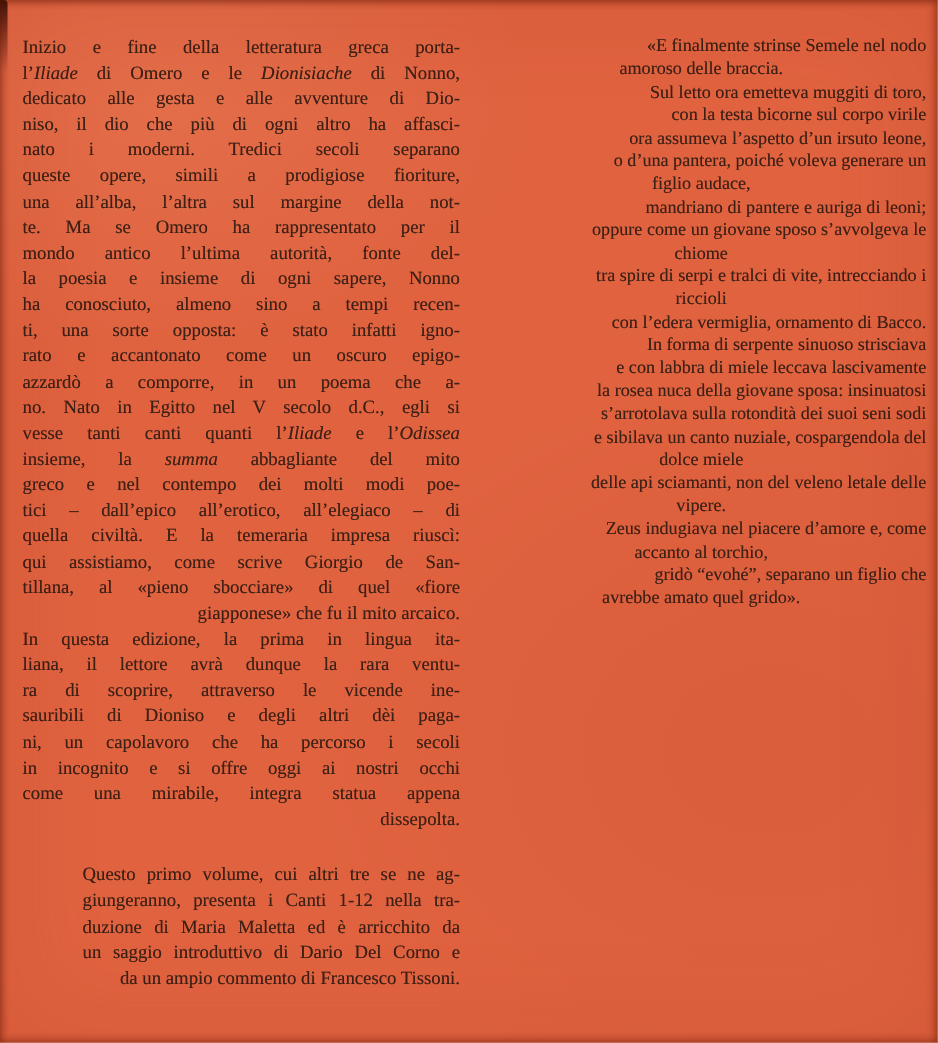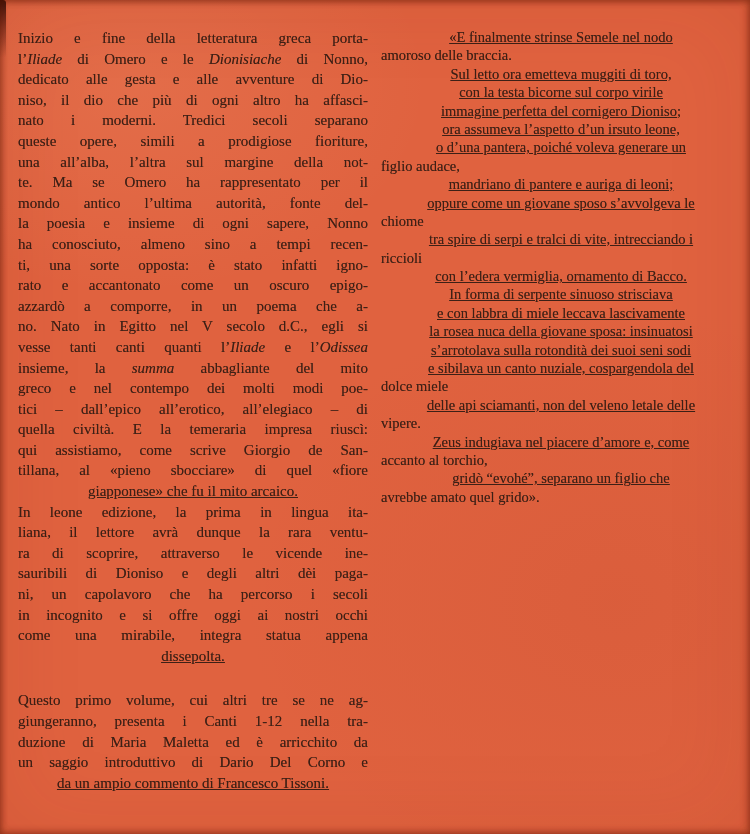--- a/index.html
+++ b/index.html
@@ -39,31 +39,31 @@
   }
   .col { position: absolute; }
   .col-left {
     left: 18px; top: 28px; width: 350px;
     font-size: 15px; line-height: 20.6px;
   }
   .col-right {
     left: 381px; top: 28px; width: 360px;
     font-size: 14.5px; line-height: 18.4px;
   }
-  .block-note { margin-top: 24px; }
+  .block-note { margin-top: 24px; margin-left: 48px; }
   .line {
     height: 1em;
     height: inherit;
     text-shadow: 0 0 0.4px rgba(61,32,22,0.55);
   }
   .col-left .line  { height: 20.6px; overflow: hidden; }
   .col-right .line { height: 18.4px; overflow: hidden; }
   .line.justify { text-align: justify; text-align-last: justify; -moz-text-align-last: justify; }
-  .line.left    { text-align: center;  white-space: nowrap; text-decoration: underline; }
-  .line.right   { text-align: left; white-space: nowrap; }
+  .line.left    { text-align: right;  white-space: nowrap; }
+  .line.right   { text-align: center; white-space: nowrap; }
   .line i { font-style: italic; }
 </style>
 </head>
 <body>
 
 <div class="page" style="color: rgb(61, 32, 22);">
   <div class="corner-mark"></div>
 
   <div class="col col-left">
     <div class="block block-main">
@@ -83,21 +83,21 @@
         <div class="line justify">azzardò a comporre, in un poema che a-</div>
         <div class="line justify">no. Nato in Egitto nel V secolo d.C., egli si</div>
         <div class="line justify">vesse tanti canti quanti l’<i>Iliade</i> e l’<i>Odissea</i></div>
         <div class="line justify">insieme, la <i>summa</i> abbagliante del mito</div>
         <div class="line justify">greco e nel contempo dei molti modi poe-</div>
         <div class="line justify">tici – dall’epico all’erotico, all’elegiaco – di</div>
         <div class="line justify">quella civiltà. E la temeraria impresa riuscì:</div>
         <div class="line justify">qui assistiamo, come scrive Giorgio de San-</div>
         <div class="line justify">tillana, al «pieno sbocciare» di quel «fiore</div>
         <div class="line left">giapponese» che fu il mito arcaico.</div>
-        <div class="line justify">In leone edizione, la prima in lingua ita-</div>
+        <div class="line justify">In questa edizione, la prima in lingua ita-</div>
         <div class="line justify">liana, il lettore avrà dunque la rara ventu-</div>
         <div class="line justify">ra di scoprire, attraverso le vicende ine-</div>
         <div class="line justify">sauribili di Dioniso e degli altri dèi paga-</div>
         <div class="line justify">ni, un capolavoro che ha percorso i secoli</div>
         <div class="line justify">in incognito e si offre oggi ai nostri occhi</div>
         <div class="line justify">come una mirabile, integra statua appena</div>
         <div class="line left">dissepolta.</div>
       </div>
     <div class="block block-note">
         <div class="line justify">Questo primo volume, cui altri tre se ne ag-</div>
@@ -106,21 +106,20 @@
         <div class="line justify">un saggio introduttivo di Dario Del Corno e</div>
         <div class="line left">da un ampio commento di Francesco Tissoni.</div>
       </div>
   </div>
 
   <div class="col col-right">
       <div class="line left">«E finalmente strinse Semele nel nodo</div>
       <div class="line right">amoroso delle braccia.</div>
       <div class="line left">Sul letto ora emetteva muggiti di toro,</div>
       <div class="line left">con la testa bicorne sul corpo virile</div>
-      <div class="line left">immagine perfetta del cornigero Dioniso;</div>
       <div class="line left">ora assumeva l’aspetto d’un irsuto leone,</div>
       <div class="line left">o d’una pantera, poiché voleva generare un</div>
       <div class="line right">figlio audace,</div>
       <div class="line left">mandriano di pantere e auriga di leoni;</div>
       <div class="line left">oppure come un giovane sposo s’avvolgeva le</div>
       <div class="line right">chiome</div>
       <div class="line left">tra spire di serpi e tralci di vite, intrecciando i</div>
       <div class="line right">riccioli</div>
       <div class="line left">con l’edera vermiglia, ornamento di Bacco.</div>
       <div class="line left">In forma di serpente sinuoso strisciava</div>

